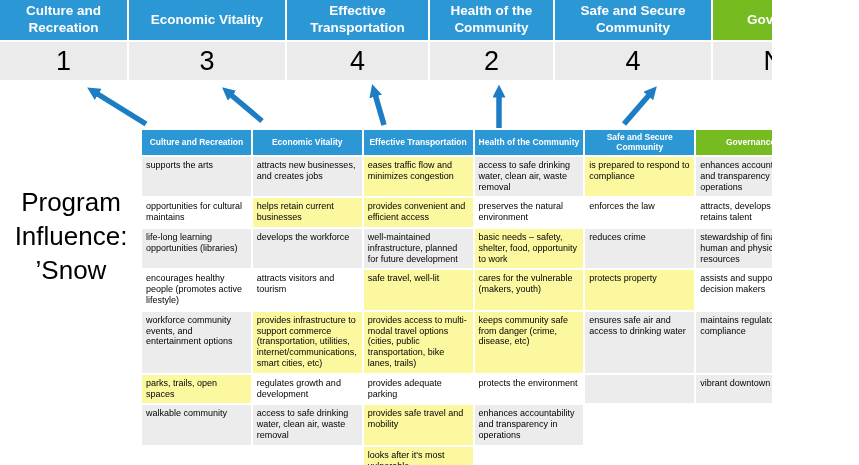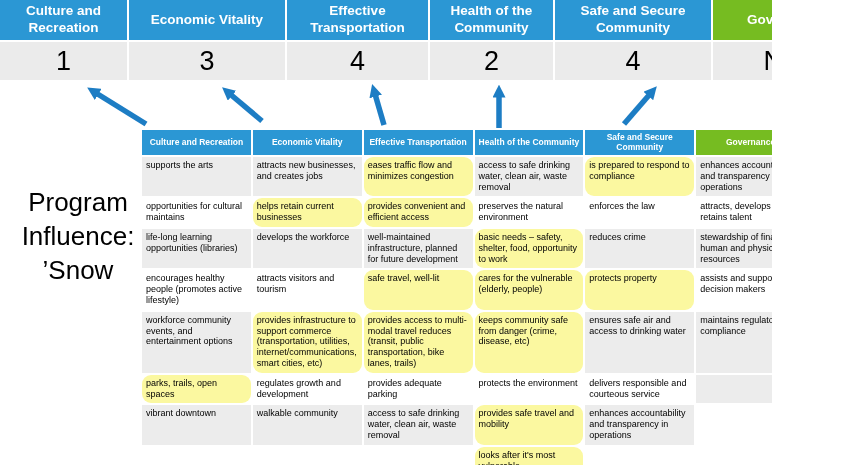--- a/index.html
+++ b/index.html
@@ -59,21 +59,21 @@
     left: 0; top: 80px;
     width: 859px; height: 52px;
     pointer-events: none;
   }
   .arrows line { stroke: var(--arrow); stroke-width: 5.5; }
   .arrows .ah { fill: var(--arrow); }
 
   
   .program-label {
     position: absolute;
-    left: 7px; top: 186px;
+    left: 0; top: 186px;
     width: 142px;
     text-align: center;
     font-size: 26px;
     line-height: 1.3;
     color: #000;
   }
 
   
   .matrix {
     position: absolute;
@@ -102,21 +102,21 @@
   }
   .m-head.green { background: var(--green); }
   .m-cell {
     background: #fff;
     color: #000;
     padding: 3px 4px 4px 4px;
     overflow-wrap: break-word;
     box-sizing: border-box;
   }
   .m-cell.gray { background: var(--gray); }
-  .m-cell.hl { background: var(--yellow); border-radius: 9px; }
+  .m-cell.hl { background: var(--yellow); }
 </style>
 </head>
 <body>
 
 <div class="slide" style="--blue: #2b97d4; --green: #76bc21; --yellow: #fbf8a0; --gray: #ececec; --scorebg: #ebebeb; --arrow: #1d7dc4;">
 
   <div class="top-band">
     <div class="pillar">
       <div class="pillar-header">Culture and Recreation</div>
       <div class="pillar-score">1</div>
@@ -184,34 +184,33 @@
       <div class="m-cell">attracts, develops and retains talent</div>
       <div class="m-cell gray">life-long learning opportunities (libraries)</div>
       <div class="m-cell gray">develops the workforce</div>
       <div class="m-cell gray">well-maintained infrastructure, planned for future development</div>
       <div class="m-cell hl">basic needs – safety, shelter, food, opportunity to work</div>
       <div class="m-cell gray">reduces crime</div>
       <div class="m-cell gray">stewardship of financial, human and physical resources</div>
       <div class="m-cell">encourages healthy people (promotes active lifestyle)</div>
       <div class="m-cell">attracts visitors and tourism</div>
       <div class="m-cell hl">safe travel, well-lit</div>
-      <div class="m-cell hl">cares for the vulnerable (elderly, people)</div>
+      <div class="m-cell hl">cares for the vulnerable (makers, youth)</div>
       <div class="m-cell hl">protects property</div>
       <div class="m-cell">assists and supports decision makers</div>
       <div class="m-cell gray">workforce community events, and entertainment options</div>
       <div class="m-cell hl">provides infrastructure to support commerce (transportation, utilities, internet/communications, smart cities, etc)</div>
-      <div class="m-cell hl">provides access to multi-modal travel reduces (transit, public transportation, bike lanes, trails)</div>
+      <div class="m-cell hl">provides access to multi-modal travel options (cities, public transportation, bike lanes, trails)</div>
       <div class="m-cell hl">keeps community safe from danger (crime, disease, etc)</div>
       <div class="m-cell gray">ensures safe air and access to drinking water</div>
       <div class="m-cell gray">maintains regulatory compliance</div>
       <div class="m-cell hl">parks, trails, open spaces</div>
       <div class="m-cell">regulates growth and development</div>
       <div class="m-cell">provides adequate parking</div>
       <div class="m-cell">protects the environment</div>
-      <div class="m-cell">delivers responsible and courteous service</div>
       <div class="m-cell gray"></div>
       <div class="m-cell gray">vibrant downtown</div>
       <div class="m-cell gray">walkable community</div>
       <div class="m-cell gray">access to safe drinking water, clean air, waste removal</div>
       <div class="m-cell hl">provides safe travel and mobility</div>
       <div class="m-cell gray">enhances accountability and transparency in operations</div>
       <div class="m-cell"></div>
       <div class="m-cell"></div>
       <div class="m-cell"></div>
       <div class="m-cell"></div>

